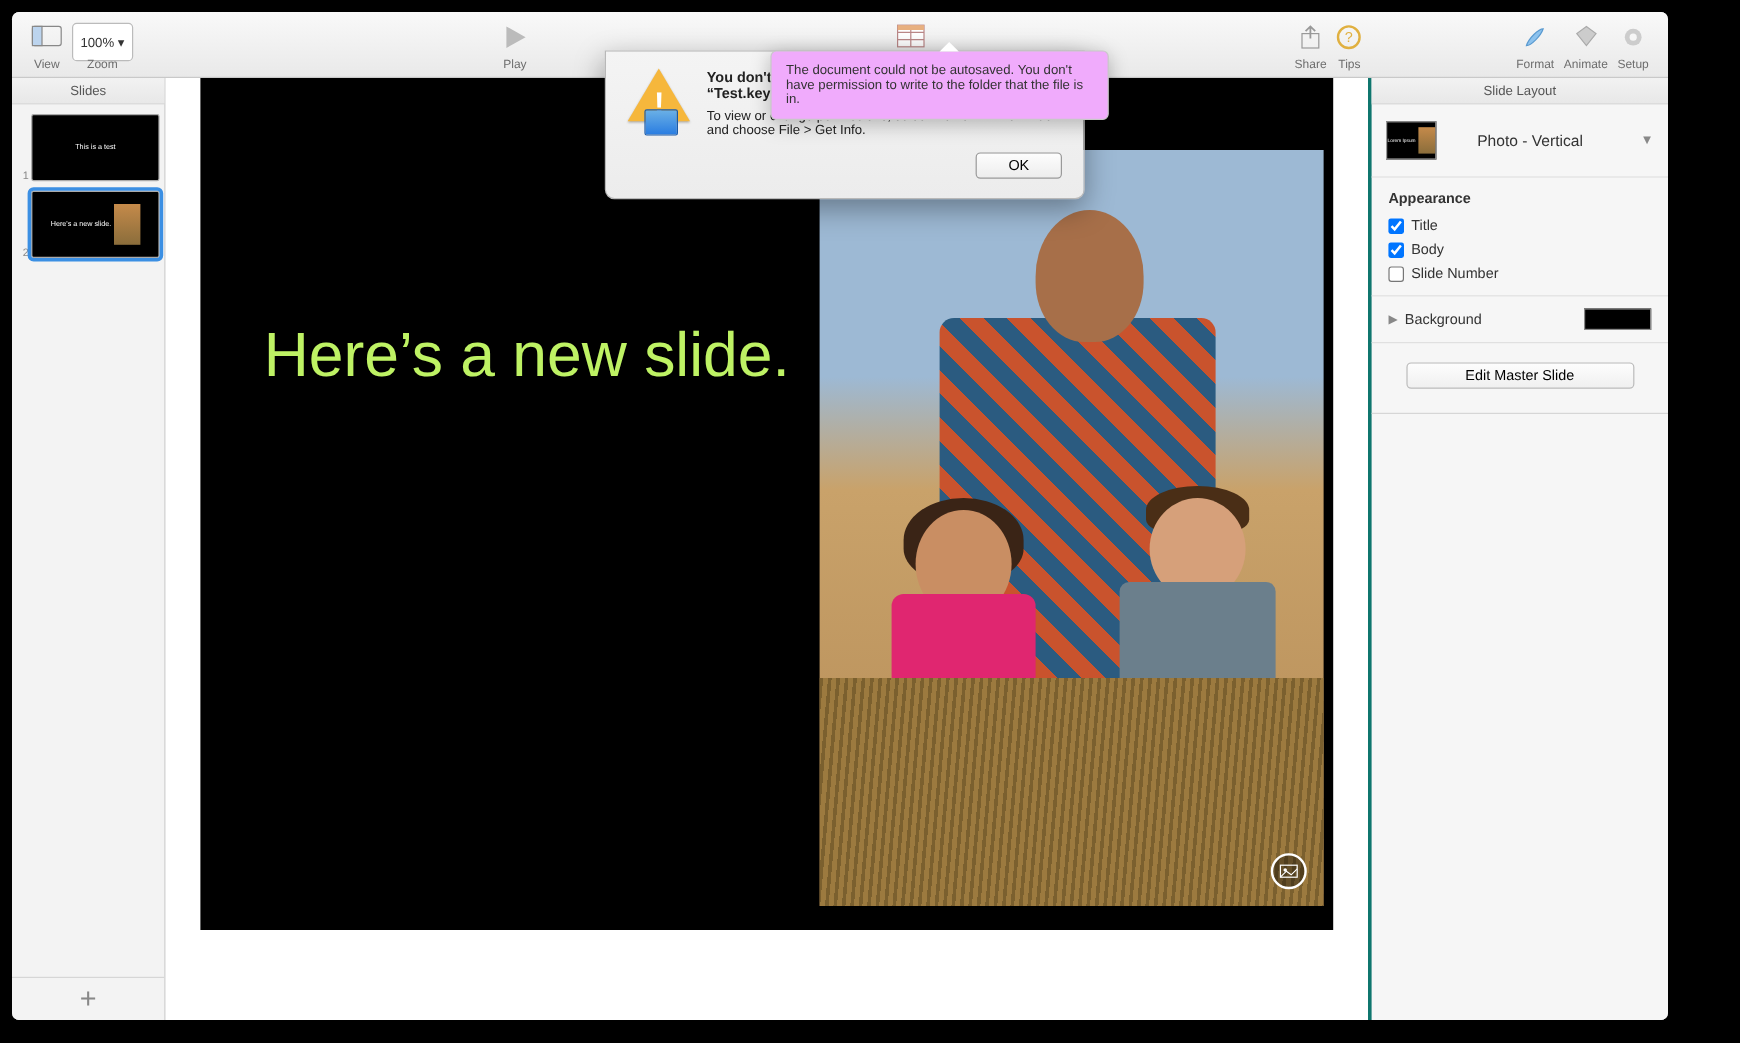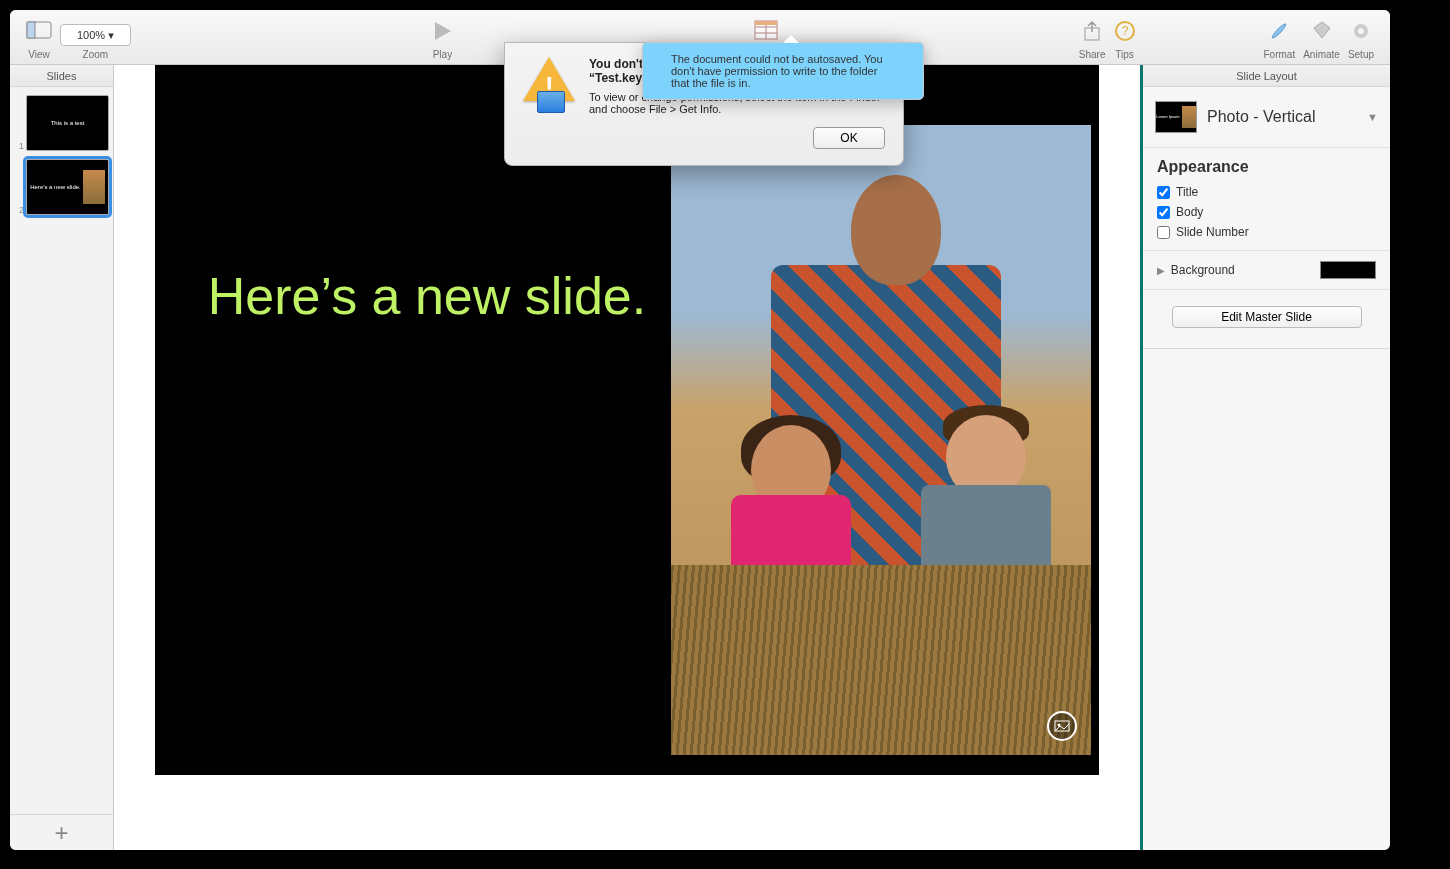--- a/index.html
+++ b/index.html
@@ -11,26 +11,26 @@
 .traffic { display: flex; gap: 7px; margin-left: 9px; }
 .dot { width: 12px; height: 12px; border-radius: 50%; border: 1px solid rgba(0,0,0,.15); background: #fff; }
 .title-center { position: absolute; left: 50%; transform: translateX(-50%); display: flex; align-items: center; gap: 4px; font-size: 13px; color: #555; }
 .title-center .blue { color: #2a7de1; }
 .fs-icon { margin-left: auto; margin-right: 8px; width: 14px; height: 14px; opacity: .4; }
 
 
 .toolbar { height: 55px; background: linear-gradient(#f9f9f9,#e9e9e9); border-bottom: 1px solid #c9c9c9; display: flex; align-items: flex-end; padding: 0 12px 4px; }
 .tool { display: flex; flex-direction: column; align-items: center; font-size: 10px; color: #6d6d6d; margin: 0 4px; }
 .tool svg, .tool .ico { height: 26px; margin-bottom: 2px; display:flex; align-items:center; justify-content:center; }
-.zoom { display:inline-flex; align-items:center; height:22px; border:1px solid #bbb; border-radius:4px; background:#fff; padding:0 16px; font-size:11px; color:#333; margin-top:2px;}
+.zoom { display:inline-flex; align-items:center; height:32px; border:1px solid #bbb; border-radius:4px; background:#fff; padding:0 6px; font-size:11px; color:#333; margin-top:2px;}
 .spacer { flex: 1; }
 
 
 .body { flex: 1; display: flex; overflow: hidden; }
-.sidebar { width: 104px; background: #f3f3f3; border-right: 1px solid #c9c9c9; display: flex; flex-direction: column; }
+.sidebar { width: 128px; background: #f3f3f3; border-right: 1px solid #c9c9c9; display: flex; flex-direction: column; }
 .sidebar-head { height: 22px; display:flex; align-items:center; justify-content:center; font-size:11px; color:#555; border-bottom:1px solid #d6d6d6; background:linear-gradient(#f2f2f2,#e8e8e8);}
 .thumbs { flex:1; overflow:auto; padding-top:6px;}
 .thumb-row { display:flex; align-items:flex-end; padding:2px 4px 6px;}
 .thumb-num { width:10px; font-size:9px; color:#888; text-align:right; margin-right:2px;}
 .thumb { flex:1; height:56px; background:#000; border:1px solid #aaa; border-radius:2px; position:relative; color:#fff; display:flex; align-items:center; justify-content:center; font-size:6px; text-align:center;}
 .thumb.selected { outline:3px solid #3b8fe3; }
 .thumb .row { display:flex; gap:2px; align-items:center;}
 .thumb .img { width:22px; height:34px; background:linear-gradient(#c58a4a,#8a6d3b);}
 .add-slide { height:36px; border-top:1px solid #d6d6d6; display:flex; align-items:center; justify-content:center; font-size:24px; color:#888;}
 
@@ -53,23 +53,23 @@
 .media-btn { position:absolute; right:14px; bottom:14px; width:30px; height:30px; border-radius:50%; background:rgba(0,0,0,.35); border:2px solid #fff; display:flex; align-items:center; justify-content:center;}
 .media-btn svg { width:16px; height:16px; fill:#fff;}
 
 
 .inspector { width:250px; background:#f6f6f6; border-left:3px solid #0f766e; display:flex; flex-direction:column; font-size:12px; color:#333;}
 .insp-head { height:22px; display:flex; align-items:center; justify-content:center; font-size:11px; color:#555; border-bottom:1px solid #d6d6d6; background:linear-gradient(#f2f2f2,#e8e8e8);}
 .layout-row { display:flex; align-items:center; padding:14px 12px; gap:10px; border-bottom:1px solid #e0e0e0;}
 .layout-thumb { width:42px; height:32px; background:#000; border:1px solid #999; display:flex; align-items:center; justify-content:center;}
 .layout-thumb .img{width:14px;height:22px;background:linear-gradient(#c58a4a,#8a6d3b);margin-left:2px}
 .layout-thumb .txt{font-size:4px;color:#fff;line-height:1}
-.layout-name { flex:1; font-size:16px;}
+.layout-name { flex:1; font-size:13px;margin-left:24px;}
 .chev { color:#888; font-size:11px;}
-.section-title { font-weight:bold; font-size:16px; padding:10px 14px 6px;}
+.section-title { font-weight:bold; font-size:12px; padding:10px 14px 6px;}
 .check-row { display:flex; align-items:center; gap:6px; padding:3px 14px;}
 .check-row input { width:13px; height:13px;}
 .bg-row { display:flex; align-items:center; padding:10px 14px; border-top:1px solid #e0e0e0; border-bottom:1px solid #e0e0e0; margin-top:8px;}
 .bg-row .tri { margin-right:6px; color:#888; font-size:10px;}
 .bg-swatch { margin-left:auto; width:56px; height:18px; background:#000; border:1px solid #888;}
 .master-btn { margin:16px auto; width:190px; height:22px; border:1px solid #bbb; border-radius:4px; background:linear-gradient(#fdfdfd,#f0f0f0); font-size:12px; display:flex; align-items:center; justify-content:center;}
 .insp-divider{border-top:1px solid #d6d6d6;margin-top:4px}
 
 
 .sheet { position:absolute; left:494px; top:32px; width:400px; background:linear-gradient(#f4f4f4,#ececec); border:1px solid #b8b8b8; border-bottom-left-radius:8px; border-bottom-right-radius:8px; box-shadow:0 8px 24px rgba(0,0,0,.35); padding:14px 18px 16px; z-index:5;}
@@ -77,21 +77,21 @@
 .warn-icon { width:52px; height:52px; flex-shrink:0; position:relative;}
 .warn-icon .tri { width:0;height:0;border-left:26px solid transparent;border-right:26px solid transparent;border-bottom:44px solid #f6b73c; filter:drop-shadow(0 1px 1px rgba(0,0,0,.3)); position:absolute; top:0;}
 .warn-icon .ex { position:absolute; top:14px; left:22px; font-weight:bold; font-size:26px; color:#fff;}
 .warn-icon .app { position:absolute; bottom:-4px; left:14px; width:28px; height:22px; background:linear-gradient(#6ab0e6,#2a7de1); border:1px solid #1a5aa8; border-radius:2px;}
 .sheet-text { flex:1; font-size:11px; color:#222; }
 .sheet-text .bold { font-weight:bold; margin-bottom:6px; font-size:12px;}
 .sheet-btns { display:flex; justify-content:flex-end; margin-top:12px;}
 .ok-btn { width:72px; height:22px; border:1px solid #9a9a9a; border-radius:4px; background:linear-gradient(#fdfdfd,#ededed); font-size:12px;}
 
 
-.popover { position:absolute; left:632px; top:32px; width:282px; background:#7dd3fc; border:1px solid #c8c8c8; border-radius:5px; box-shadow:0 4px 16px rgba(0,0,0,.25); padding:10px 28px; font-size:11px; color:#333; z-index:10;}
+.popover { position:absolute; left:632px; top:32px; width:282px; background:#f0abfc; border:1px solid #c8c8c8; border-radius:5px; box-shadow:0 4px 16px rgba(0,0,0,.25); padding:10px 12px; font-size:11px; color:#333; z-index:10;}
 .popover:before { content:""; position:absolute; top:-8px; left:140px; width:0;height:0;border-left:8px solid transparent;border-right:8px solid transparent;border-bottom:8px solid #fff;}
 </style>
 </head>
 <body>
 
 <div class="window">
 
 
   <div class="toolbar">
     <div class="tool">

